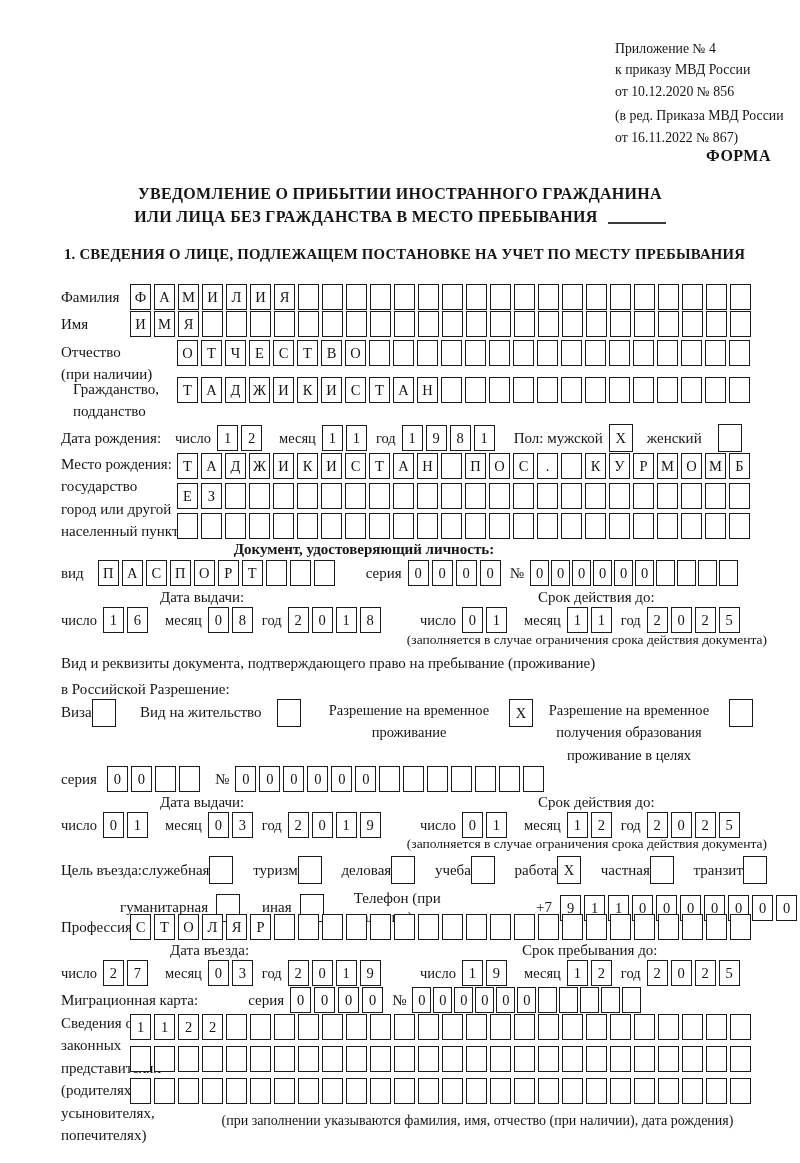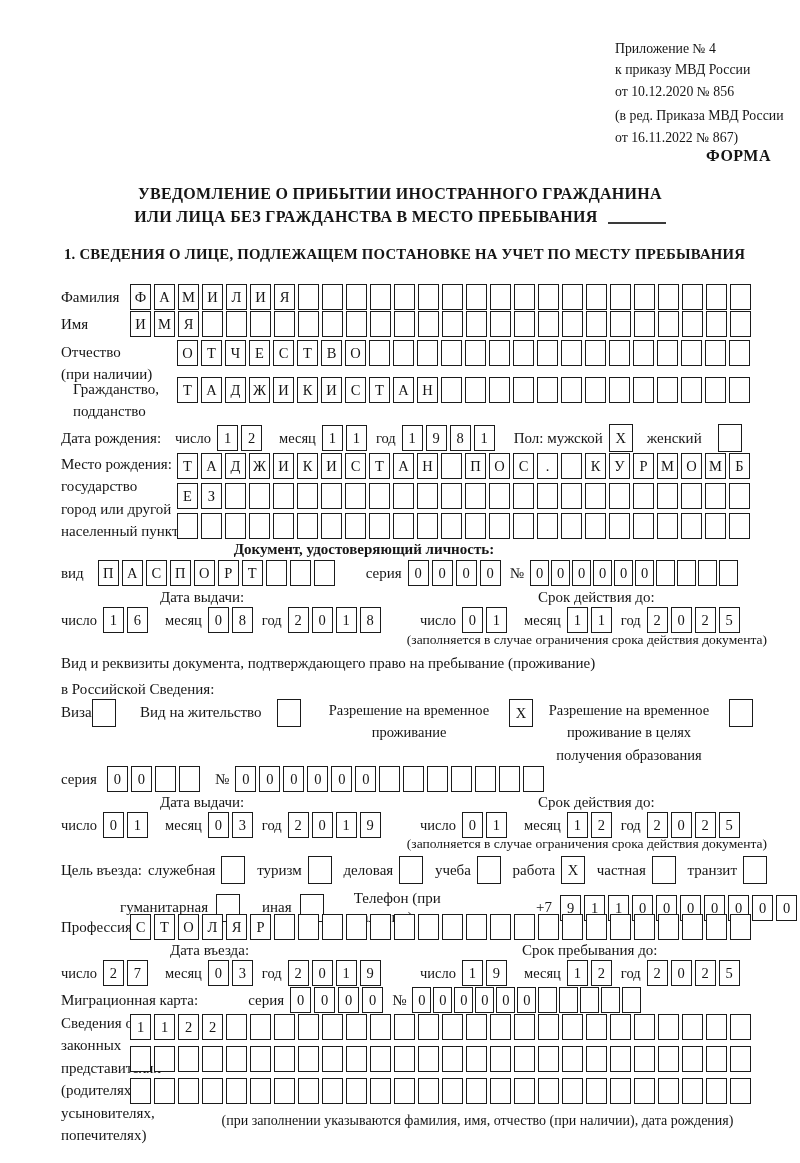--- a/index.html
+++ b/index.html
@@ -22,21 +22,21 @@
   }
   .cells.sm .cell{width:19px;margin-right:2px;}
   .cells.chk .cell{width:24px;height:28px;margin-right:0;}
   .dategroup{display:flex;align-items:center;gap:6px;}
   .dlbl{font-size:14.5px;}
   .dlbl.sp{margin-left:8px;}
   .flexrow{display:inline-flex;align-items:flex-start;gap:0;}
   .optlines{font-size:14.5px;line-height:1.55;text-align:center;}
   .labelcol{font-size:15px;line-height:22.4px;}
   .purpose-row{display:flex;align-items:center;justify-content:space-between;}
-  .pair{display:inline-flex;align-items:center;gap:6px;white-space:nowrap;}
+  .pair{display:inline-flex;align-items:center;white-space:nowrap;}
   .title-line{font-size:16px;font-weight:bold;letter-spacing:.3px;line-height:23px;}
   .blankline{display:inline-block;width:58px;height:1px;border-bottom:2.5px solid #3a3a3a;margin-left:10px;transform:translateY(2px);}
   .refblock{font-size:13.8px;line-height:21.4px;}
 </style>
 </head>
 <body>
 
 <div class="page">
 
   <div class="abs refblock" style="top:38px;left:615px;">
@@ -367,21 +367,21 @@
     <span class="cells">
         <span class="cell">2</span>
         <span class="cell">0</span>
         <span class="cell">2</span>
         <span class="cell">5</span>
       </span>
   </div>
   <div class="abs sm-lbl" style="top:632px;right:33px;">(заполняется в случае ограничения срока действия документа)</div>
 
   <div class="abs lbl" style="top:654px;left:61px;">Вид и реквизиты документа, подтверждающего право на пребывание (проживание)</div>
-  <div class="abs lbl" style="top:680px;left:61px;">в Российской Сведения:</div>
+  <div class="abs lbl" style="top:680px;left:61px;">в Российской Разрешение:</div>
 
   <div class="abs flexrow" style="top:699px;left:61px;">
     <span class="lbl" style="padding-top:4px;">Виза</span>
     <span class="cells chk">
         <span class="cell"></span>
       </span>
   </div>
   <div class="abs flexrow" style="top:699px;left:140px;gap:16px;">
     <span class="lbl" style="padding-top:4px;">Вид на жительство</span>
     <span class="cells chk">
@@ -393,22 +393,22 @@
       <div>Разрешение на временное</div>
       <div>проживание</div>
     </span>
     <span class="cells chk">
         <span class="cell">X</span>
       </span>
   </div>
   <div class="abs flexrow" style="top:699px;left:545px;gap:16px;">
     <span class="optlines" style="width:168px;">
       <div>Разрешение на временное</div>
+      <div>получения образования</div>
       <div>проживание в целях</div>
-      <div>получения образования</div>
     </span>
     <span class="cells chk">
         <span class="cell"></span>
       </span>
   </div>
 
   <div class="abs dategroup" style="top:766px;left:61px;">
     <span class="lbl">серия</span>
     <span class="cells" style="margin-left:4px;">
         <span class="cell">0</span>

